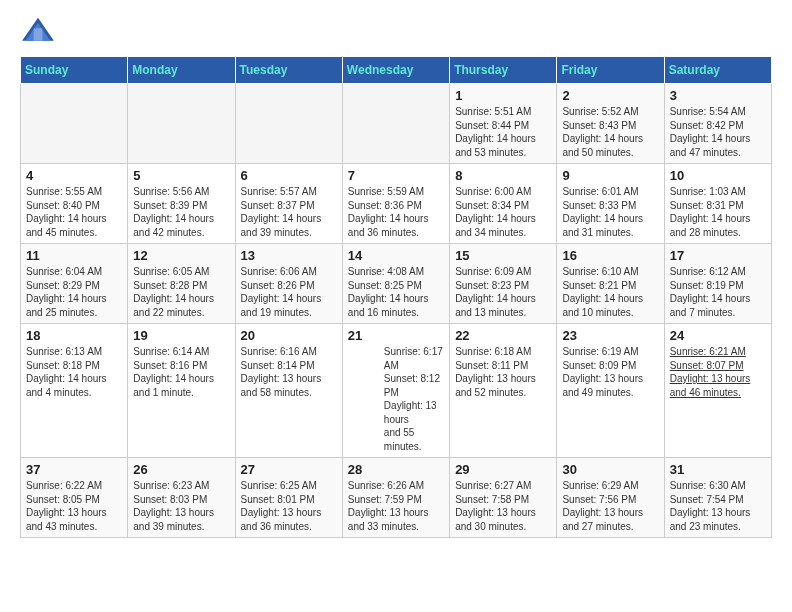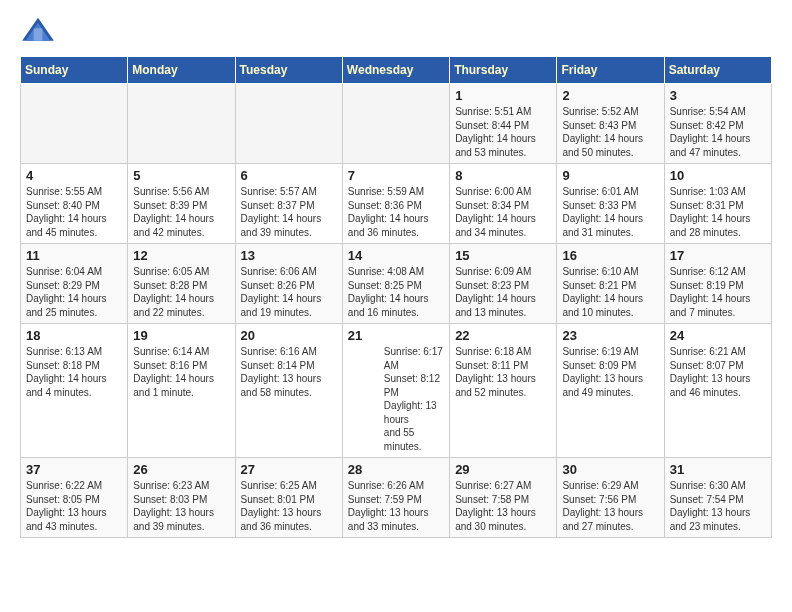--- a/index.html
+++ b/index.html
@@ -56,21 +56,21 @@
       font-size: 15px;
       color: #444;
       font-weight: normal;
     }
     .calendar {
       width: 100%;
       border-collapse: collapse;
     }
     .calendar thead tr th {
       background: #2a5ba8;
-      color: #fef9c3;
+      color: #5eead4;
       font-size: 12px;
       font-weight: bold;
       padding: 6px 4px;
       text-align: left;
       border: 1px solid #fff;
     }
     .calendar tbody tr td {
       border: 1px solid #ccc;
       vertical-align: top;
       padding: 4px 5px;
@@ -303,21 +303,21 @@
           </td>
           <td>
             <span class="day-num">23</span>
             <div class="day-info" style="white-space: pre-line;">Sunrise: 6:19 AM
 Sunset: 8:09 PM
 Daylight: 13 hours
 and 49 minutes.</div>
           </td>
           <td>
             <span class="day-num">24</span>
-            <div class="day-info" style="white-space: pre-line;">Sunrise: 6:21 AM
+            <div class="day-info" style="white-space: pre-line; text-decoration: underline;">Sunrise: 6:21 AM
 Sunset: 8:07 PM
 Daylight: 13 hours
 and 46 minutes.</div>
           </td>
         </tr>
         <tr>
           <td>
             <span class="day-num">37</span>
             <div class="day-info" style="white-space: pre-line;">Sunrise: 6:22 AM
 Sunset: 8:05 PM

